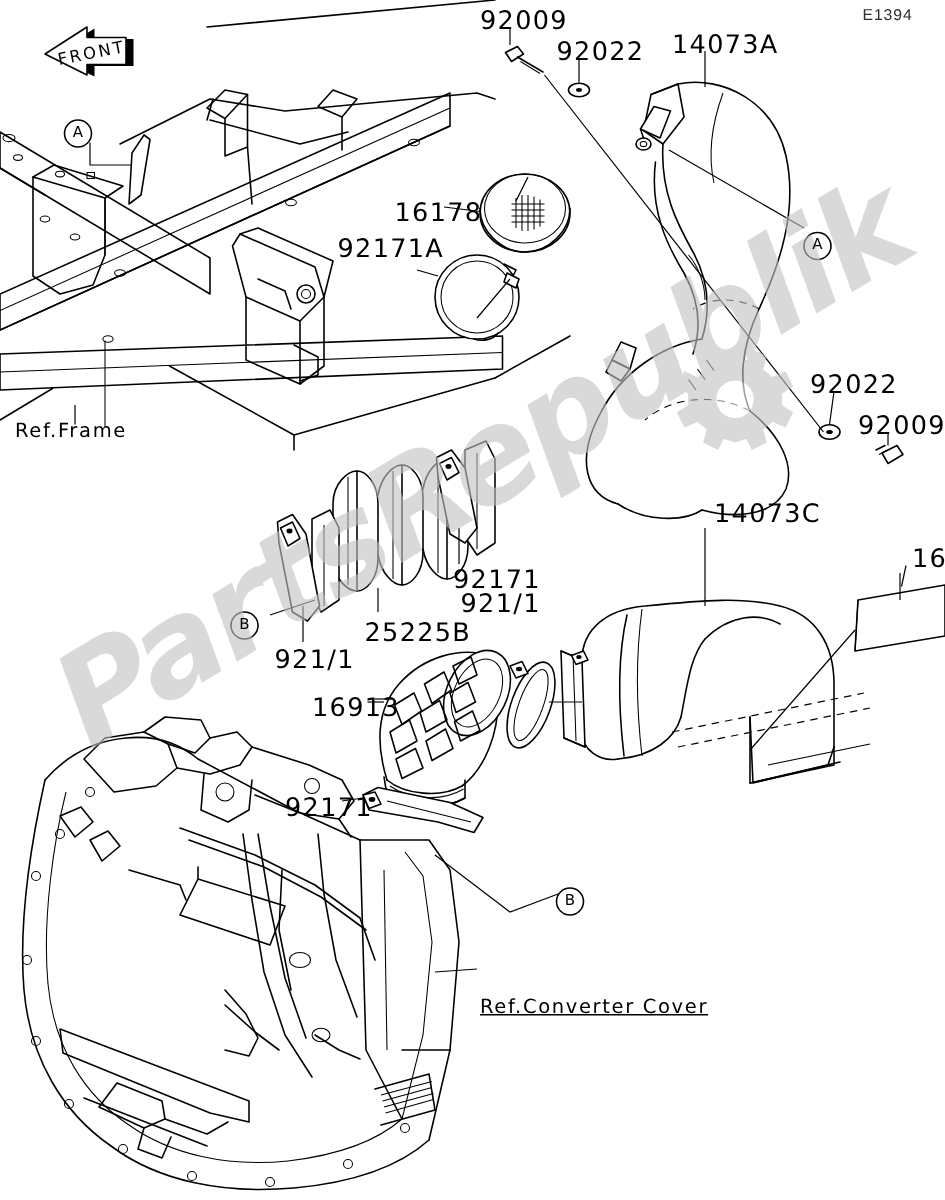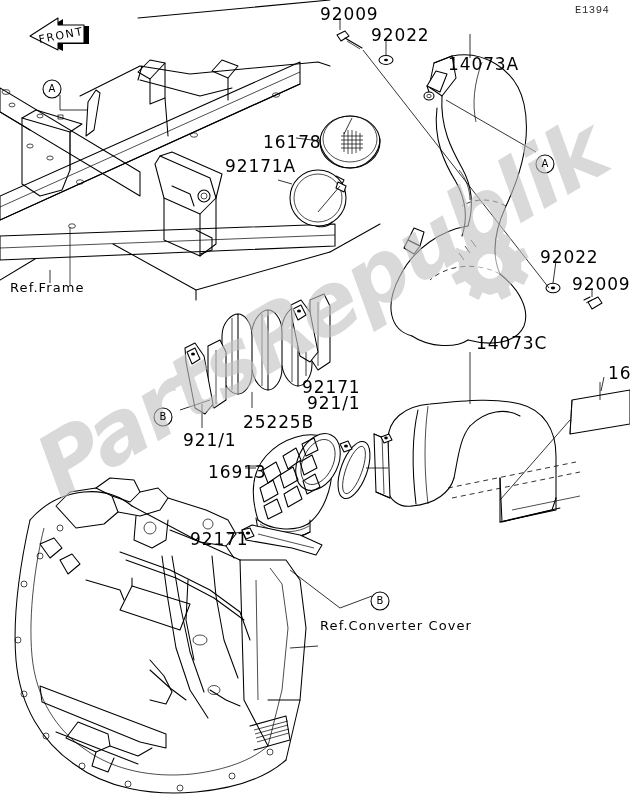--- a/index.html
+++ b/index.html
@@ -33,21 +33,21 @@
   .refl {
     position: absolute;
     font-family: "DejaVu Sans", sans-serif;
     font-size: 13px;
     letter-spacing: 1.1px;
     color: #000000;
     white-space: nowrap;
   }
   .code {
     position: absolute;
-    font-family: Liberation Mono, monospace;
+    font-family: Liberation Sans, sans-serif;
     font-size: 10.5px;
     letter-spacing: 0.6px;
     color: #2b2b2b;
   }
   #wm {
     position: absolute;
     left: 0; top: 0;
     width: 630px; height: 800px;
     pointer-events: none;
   }
@@ -438,35 +438,35 @@
       </g>
 
       <text x="60" y="500" font-family="DejaVu Sans, sans-serif" font-size="86" font-weight="bold" font-style="italic" fill="#c2c2c2" transform="rotate(-31 60 500)" letter-spacing="-2">PartsRepublik</text>
     </g>
   </svg>
 
   <div class="code" style="left:575px; top:4px;">E1394</div>
 
   <div class="lbl" style="left:320px; top:6px;">92009</div>
   <div class="lbl" style="left:371px; top:27px;">92022</div>
-  <div class="lbl" style="left:448px; top:22px;margin-top:34px;">14073A</div>
+  <div class="lbl" style="left:448px; top:22px;">14073A</div>
   <div class="lbl" style="left:263px; top:134px;">16178</div>
   <div class="lbl" style="left:225px; top:158px;">92171A</div>
   <div class="lbl" style="left:540px; top:249px;">92022</div>
   <div class="lbl" style="left:572px; top:276px;">92009</div>
   <div class="lbl" style="left:476px; top:335px;">14073C</div>
   <div class="lbl" style="left:608px; top:365px;">16073</div>
   <div class="lbl" style="left:302px; top:379px;">92171</div>
   <div class="lbl" style="left:307px; top:395px;">921/1</div>
   <div class="lbl" style="left:243px; top:414px;">25225B</div>
   <div class="lbl" style="left:183px; top:432px;">921/1</div>
   <div class="lbl" style="left:208px; top:464px;">16913</div>
   <div class="lbl" style="left:190px; top:531px;">92171</div>
 
   <div class="refl" style="left:10px; top:280px;">Ref.Frame</div>
-  <div class="refl" style="left:320px; top:618px;">Ref.Converter Cover</div>
+  <div class="refl" style="left:320px; top:664px;text-decoration:underline;">Ref.Converter Cover</div>
 
   <div class="balloon-txt" style="left:44px;  top:81px;">A</div>
   <div class="balloon-txt" style="left:537px; top:156px;">A</div>
   <div class="balloon-txt" style="left:155px; top:409px;">B</div>
   <div class="balloon-txt" style="left:372px; top:593px;">B</div>
 
 </div>
 
 </body></html>

